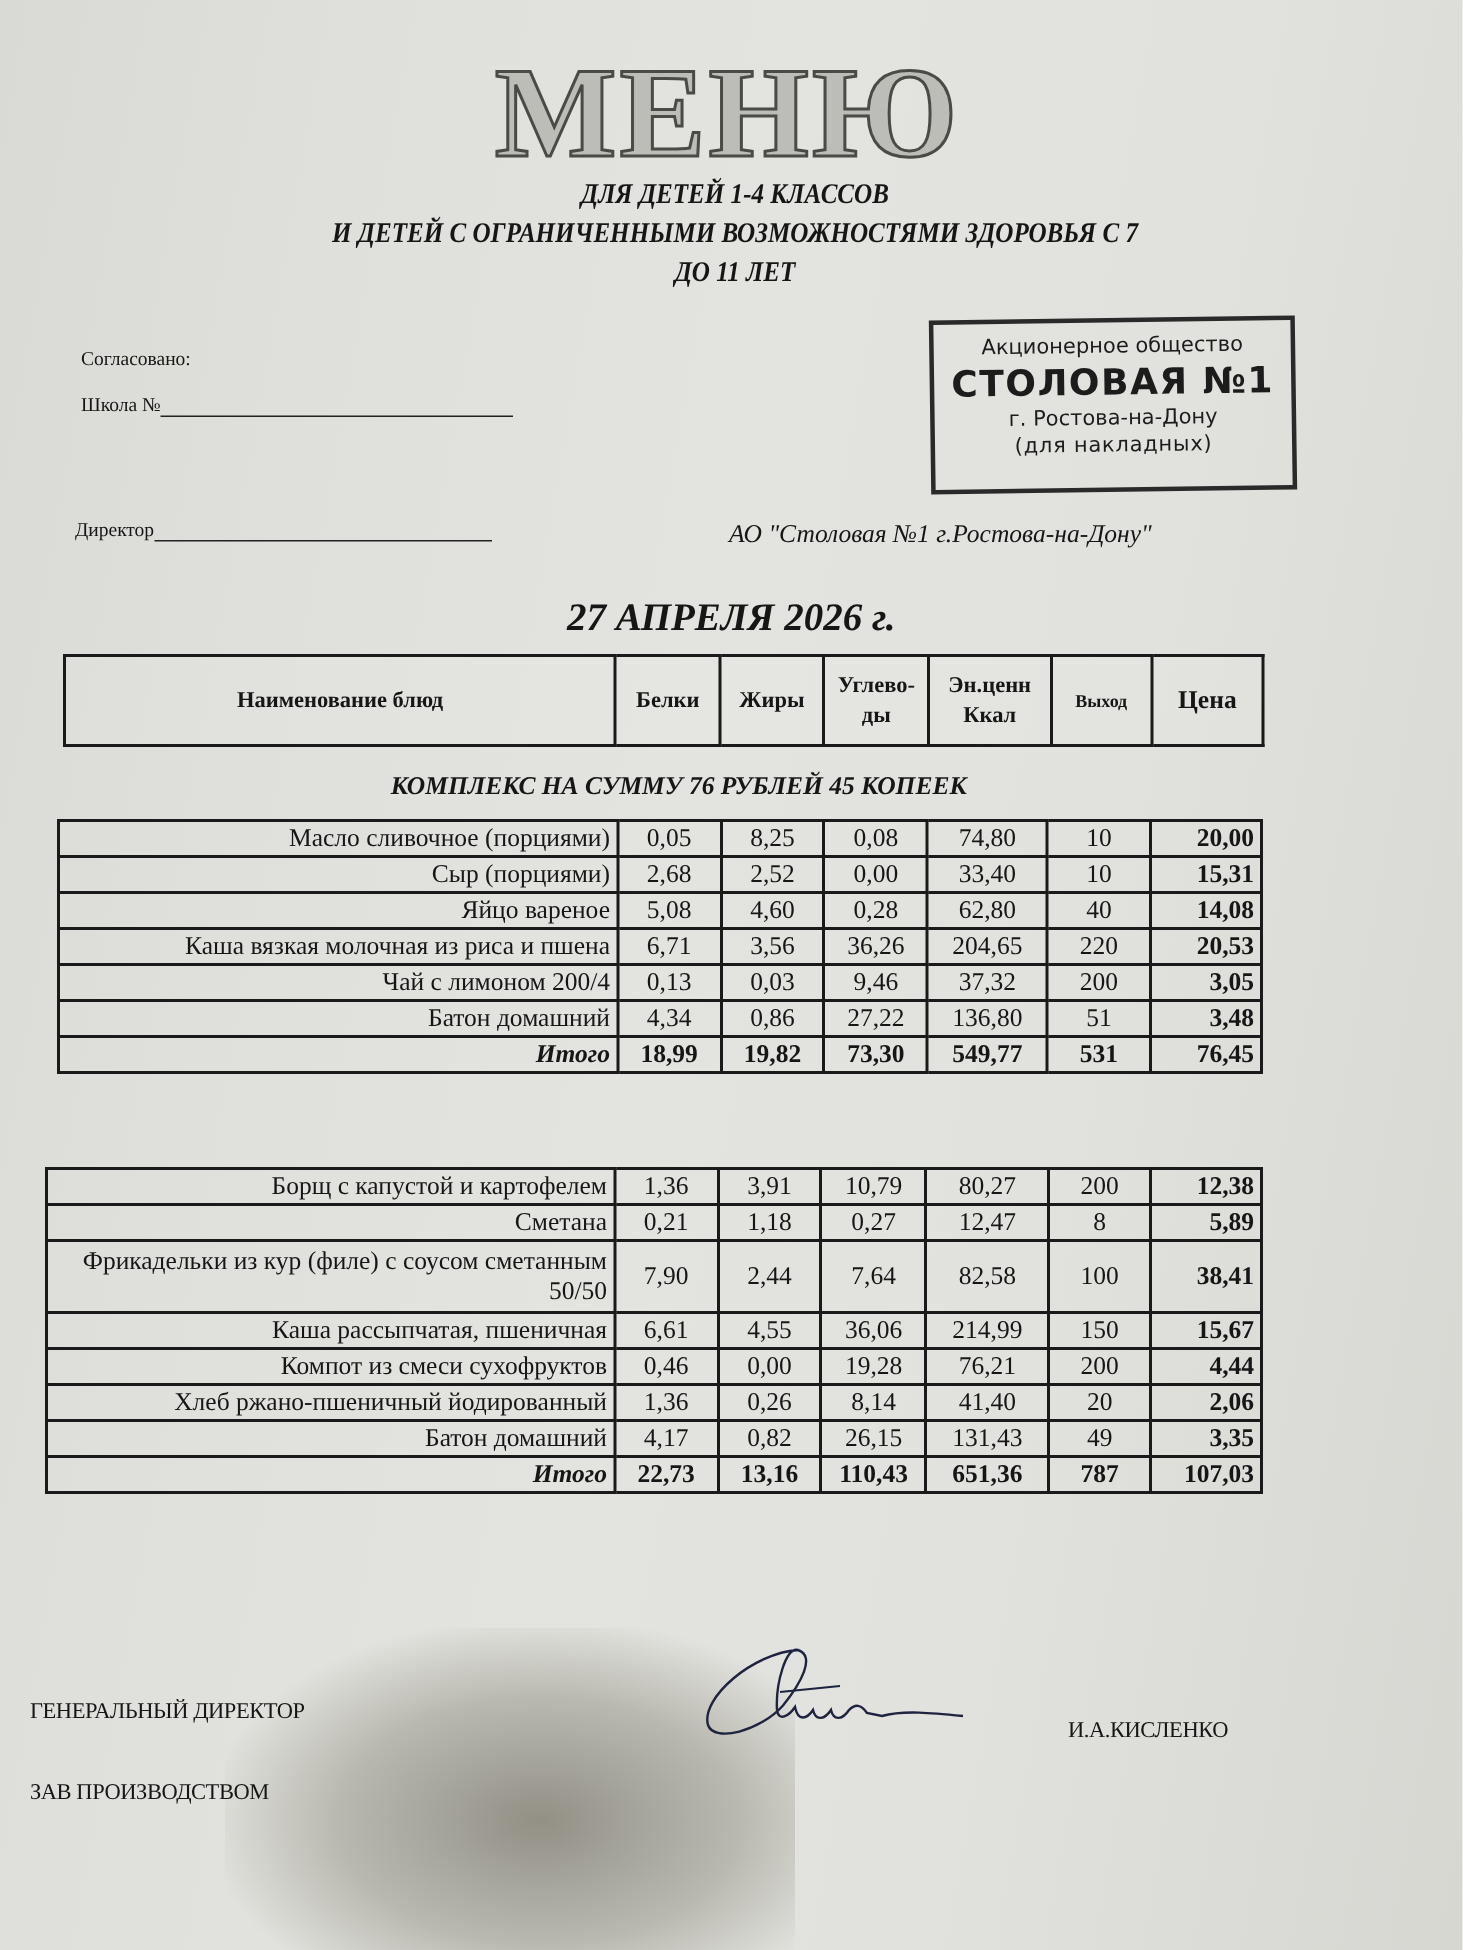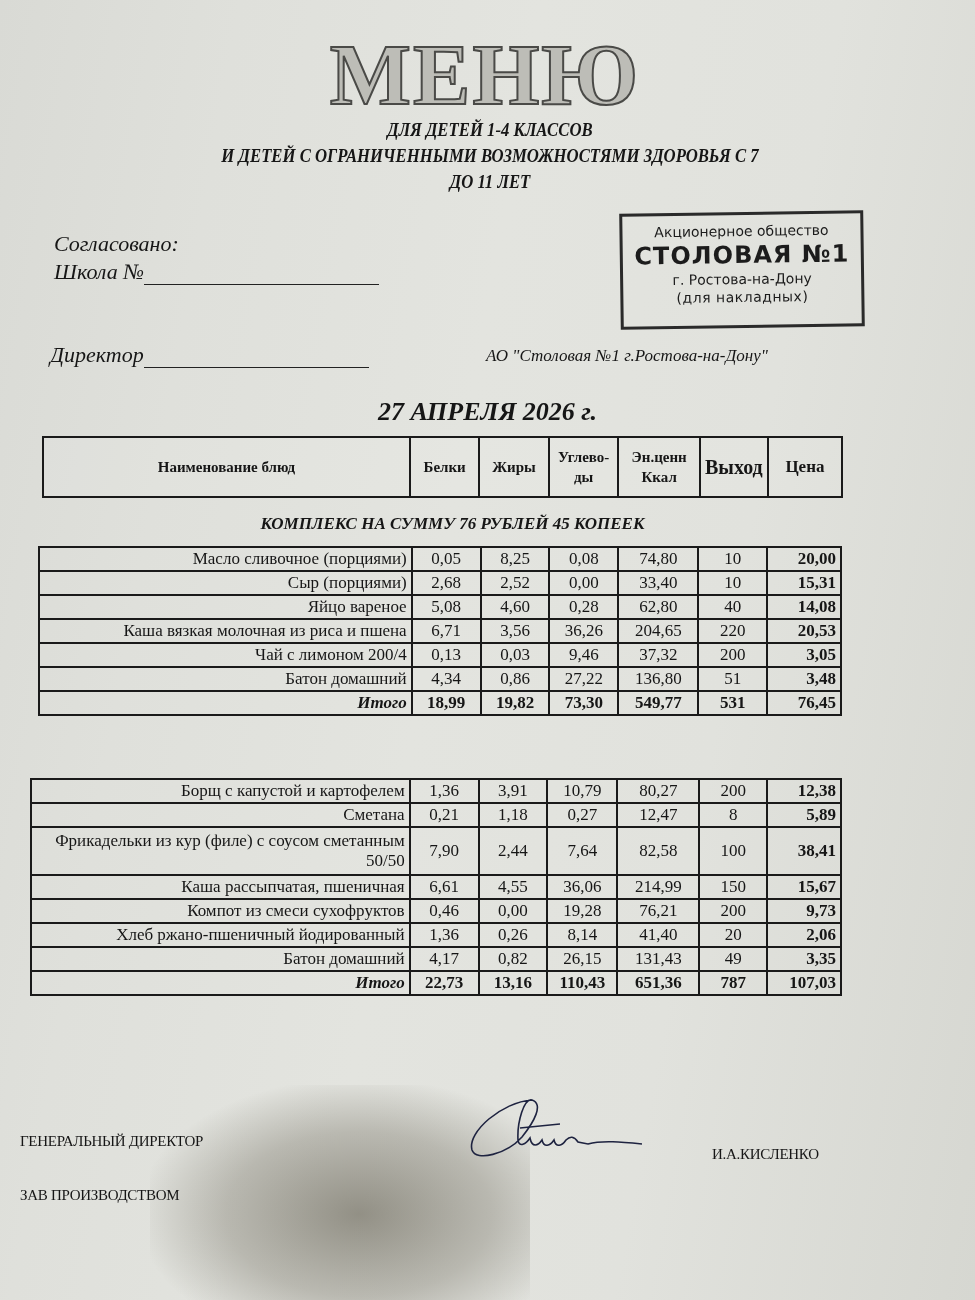--- a/index.html
+++ b/index.html
@@ -25,21 +25,21 @@
   }
   .subtitle {
     position: absolute; left: 60px; width: 860px; text-align: center;
     font-style: italic; font-weight: bold; font-size: 19px; line-height: 26px;
     transform: scaleX(0.88);
   }
   .sub1 { top: 117px; }
   .sub2 { top: 143px; }
   .sub3 { top: 169px; }
   .left-label {
-    position: absolute; left: 54px; font-style: italic; font-size: 22px; font-weight: normal;
+    position: absolute; left: 54px; font-size: 13px; font-weight: normal;
   }
   .line { display: inline-block; border-bottom: 1.5px solid #222; vertical-align: bottom; }
   .stamp {
     position: absolute; left: 620px; top: 212px; width: 238px; height: 110px;
     border: 3px solid #2a2a2a; transform: rotate(-0.8deg);
     font-family: "DejaVu Sans", sans-serif; text-align: center; color: #1c1c1c;
   }
   .stamp .s1 { font-size: 14px; margin-top: 8px; }
   .stamp .s2 { font-size: 24px; font-weight: bold; letter-spacing: 1px; margin-top: 2px; }
   .stamp .s3 { font-size: 14px; margin-top: 2px; }
@@ -115,21 +115,21 @@
       <th style="width:60px;">Белки</th>
       <th style="width:60px;">Жиры</th>
       <th style="width:60px;">
         <div>Углево-</div>
         <div>ды</div>
       </th>
       <th style="width:72px;">
         <div>Эн.ценн</div>
         <div>Ккал</div>
       </th>
-      <th style="width:58px;font-size:20px;">Выход</th>
+      <th style="width:58px;font-size:12px;">Выход</th>
       <th style="width:65px;font-size:17px;">Цена</th>
     </tr>
   </tbody>
     </table>
 
   <div class="section-title t1-title" style="left:15px;width:875px;">КОМПЛЕКС НА СУММУ 76 РУБЛЕЙ 45 КОПЕЕК</div>
 
   <table class="data-table t1">
     <colgroup>
       <col style="width:374px">
@@ -255,21 +255,21 @@
       <td class="num">150</td>
       <td class="price">15,67</td>
     </tr>
     <tr>
       <td class="name">Компот из смеси сухофруктов</td>
       <td class="num">0,46</td>
       <td class="num">0,00</td>
       <td class="num">19,28</td>
       <td class="num">76,21</td>
       <td class="num">200</td>
-      <td class="price">9,73</td>
+      <td class="price">4,44</td>
     </tr>
     <tr>
       <td class="name">Хлеб ржано-пшеничный йодированный</td>
       <td class="num">1,36</td>
       <td class="num">0,26</td>
       <td class="num">8,14</td>
       <td class="num">41,40</td>
       <td class="num">20</td>
       <td class="price">2,06</td>
     </tr>

